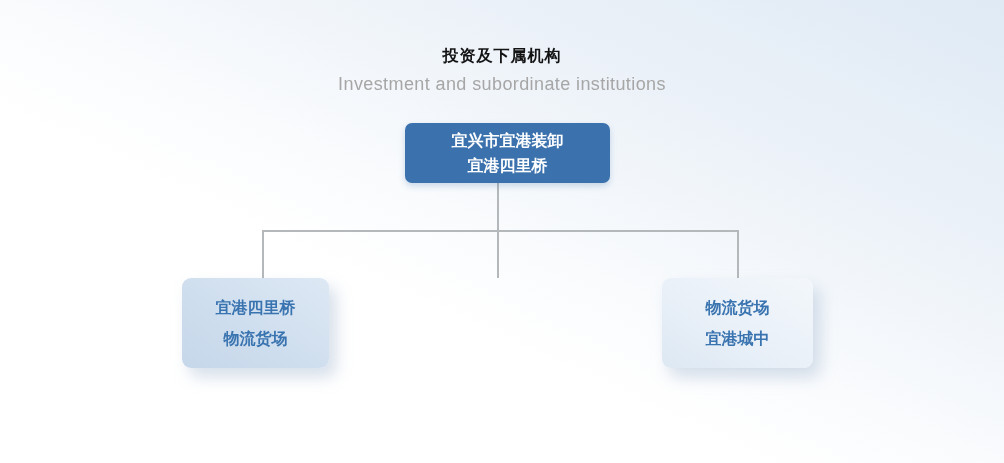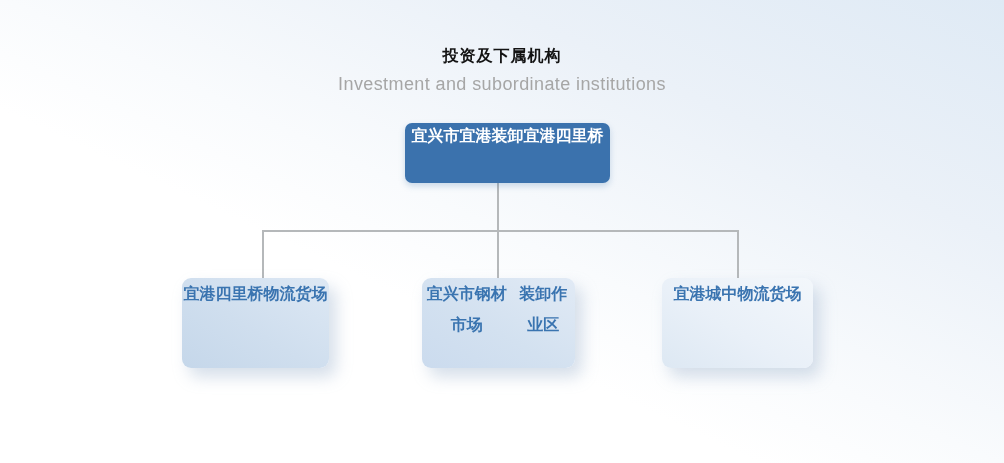--- a/index.html
+++ b/index.html
@@ -35,21 +35,21 @@
     letter-spacing: 0.4px;
   }
   .node {
     position: absolute;
     box-sizing: border-box;
     border-radius: 7px;
     text-align: center;
     font-weight: bold;
     font-size: 16px;
     display: flex;
-    flex-direction: row;
+    flex-direction: column;
     justify-content: center;
   }
   .node .line { display: block; }
   .root-node {
     left: 405px;
     top: 123px;
     width: 205px;
     height: 60px;
     background: #3b72ad;
     color: #ffffff;
@@ -108,23 +108,19 @@
   <div class="node root-node">
     <span class="line">宜兴市宜港装卸</span>
     <span class="line">宜港四里桥</span>
   </div>
 
   <div class="node child-node child-node-1">
     <span class="line">宜港四里桥</span>
     <span class="line">物流货场</span>
   </div>
 
-  <div class="node child-node child-node-2">
-    <span class="line">宜兴市钢材市场</span>
-    <span class="line">装卸作业区</span>
-  </div>
 
   <div class="node child-node child-node-3">
+    <span class="line">物流货场</span>
     <span class="line">宜港城中</span>
-    <span class="line">物流货场</span>
   </div>
 
 </div>
 
 </body></html>

